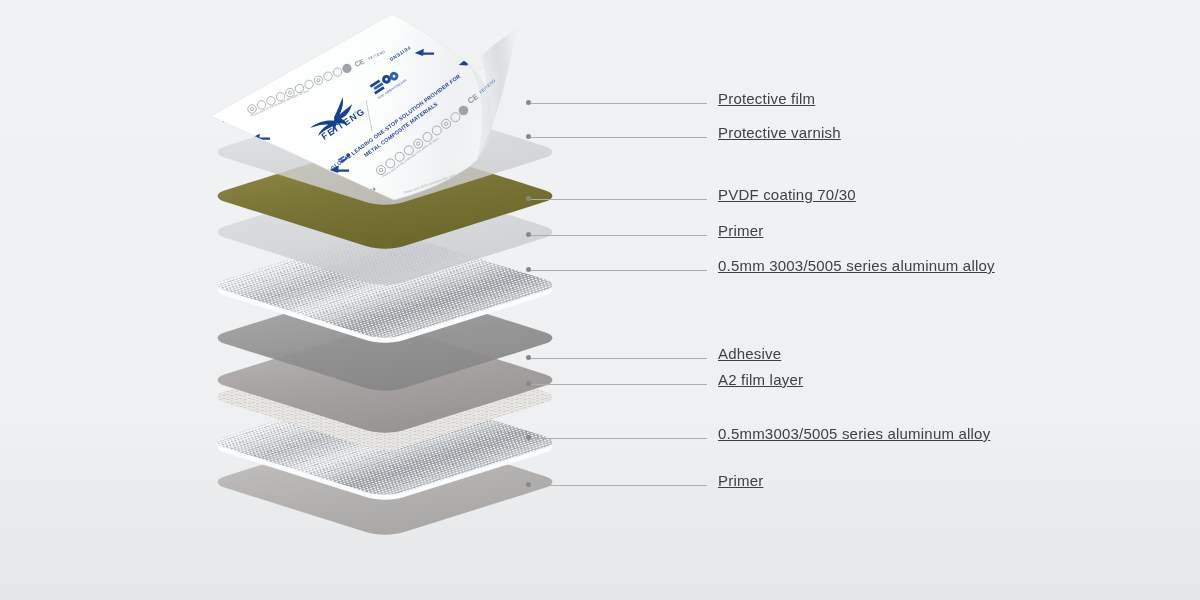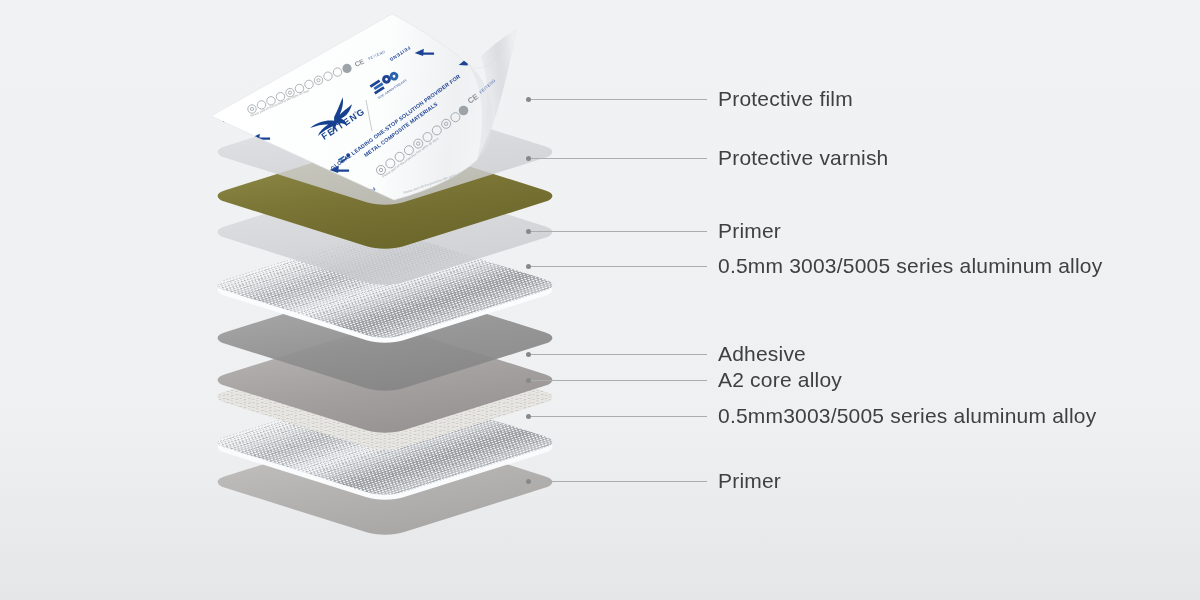--- a/index.html
+++ b/index.html
@@ -48,33 +48,33 @@
     background-position:0 0, 3px 4px;}
   .lay-alu2{top:316px;z-index:3;}
   .lay-alu2-edge{top:321px;z-index:2;background:#fafbfc;}
   .lay-primer2{top:356px;z-index:1;
     background:linear-gradient(110deg,#c3c1c0 0%,#b4b2b1 55%,#a9a7a6 100%);}
   
   #film-svg{position:absolute;left:0;top:0;z-index:12;}
   
   .callout{
     position:absolute;left:526px;z-index:20;
-    display:flex;align-items:flex-start;
-    color:#3f4041;font-size:21px;line-height:20px;letter-spacing:.2px;
+    display:flex;align-items:center;
+    color:#3f4041;font-size:15px;line-height:20px;letter-spacing:.2px;text-decoration:underline;
   }
   .callout .dot{
     width:5px;height:5px;border-radius:50%;
     background:#86888a;flex:0 0 auto;margin-top:7.5px;
   }
   .callout .line{
     width:176px;height:1px;background:#abadaf;flex:0 0 auto;margin-top:9.5px;
   }
   .callout .text{margin-left:11px;white-space:nowrap;}
-  .c0{top:89px}.c1{top:148px}.c2{top:185px}.c3{top:221px}
-  .c4{top:256px}.c5{top:344px}.c6{top:370px}.c7{top:406px}.c8{top:471px}
+  .c0{top:89px}.c1{top:123px}.c2{top:185px}.c3{top:221px}
+  .c4{top:256px}.c5{top:344px}.c6{top:370px}.c7{top:424px}.c8{top:471px}
 </style>
 </head>
 <body>
 
 <div id="canvas">
 
   <div class="layer lay-primer2"></div>
   <div class="layer lay-alu2-edge"></div>
   <div class="layer alu lay-alu2"></div>
   <div class="layer lay-a2side"></div>
@@ -220,41 +220,46 @@
   <div class="callout c0">
     <span class="dot"></span>
     <span class="line"></span>
     <span class="text">Protective film</span>
   </div>
   <div class="callout c1">
     <span class="dot"></span>
     <span class="line"></span>
     <span class="text">Protective varnish</span>
   </div>
+  <div class="callout c2">
+    <span class="dot"></span>
+    <span class="line"></span>
+    <span class="text">PVDF coating 70/30</span>
+  </div>
   <div class="callout c3">
     <span class="dot"></span>
     <span class="line"></span>
     <span class="text">Primer</span>
   </div>
   <div class="callout c4">
     <span class="dot"></span>
     <span class="line"></span>
     <span class="text">
       <div>0.5mm 3003/5005 series aluminum alloy</div>
     </span>
   </div>
   <div class="callout c5">
     <span class="dot"></span>
     <span class="line"></span>
     <span class="text">Adhesive</span>
   </div>
   <div class="callout c6">
     <span class="dot"></span>
     <span class="line"></span>
-    <span class="text">A2 core alloy</span>
+    <span class="text">A2 film layer</span>
   </div>
   <div class="callout c7">
     <span class="dot"></span>
     <span class="line"></span>
     <span class="text">0.5mm3003/5005 series aluminum alloy</span>
   </div>
   <div class="callout c8">
     <span class="dot"></span>
     <span class="line"></span>
     <span class="text">Primer</span>

